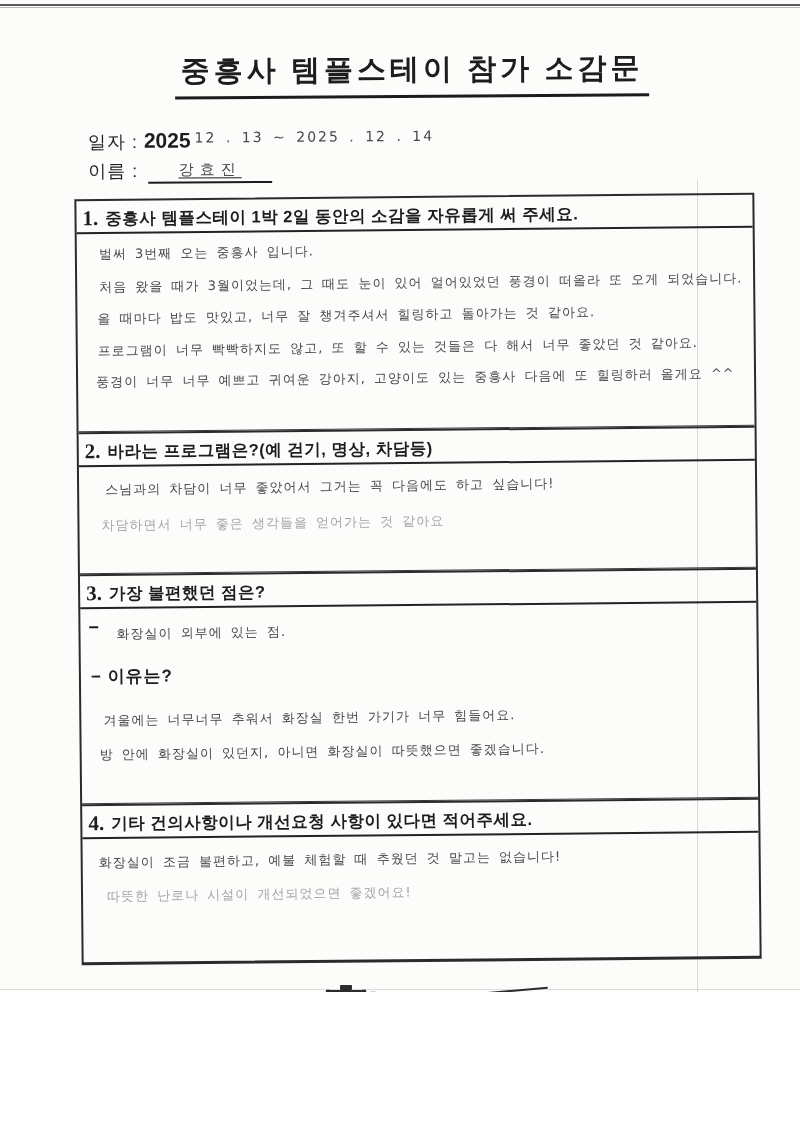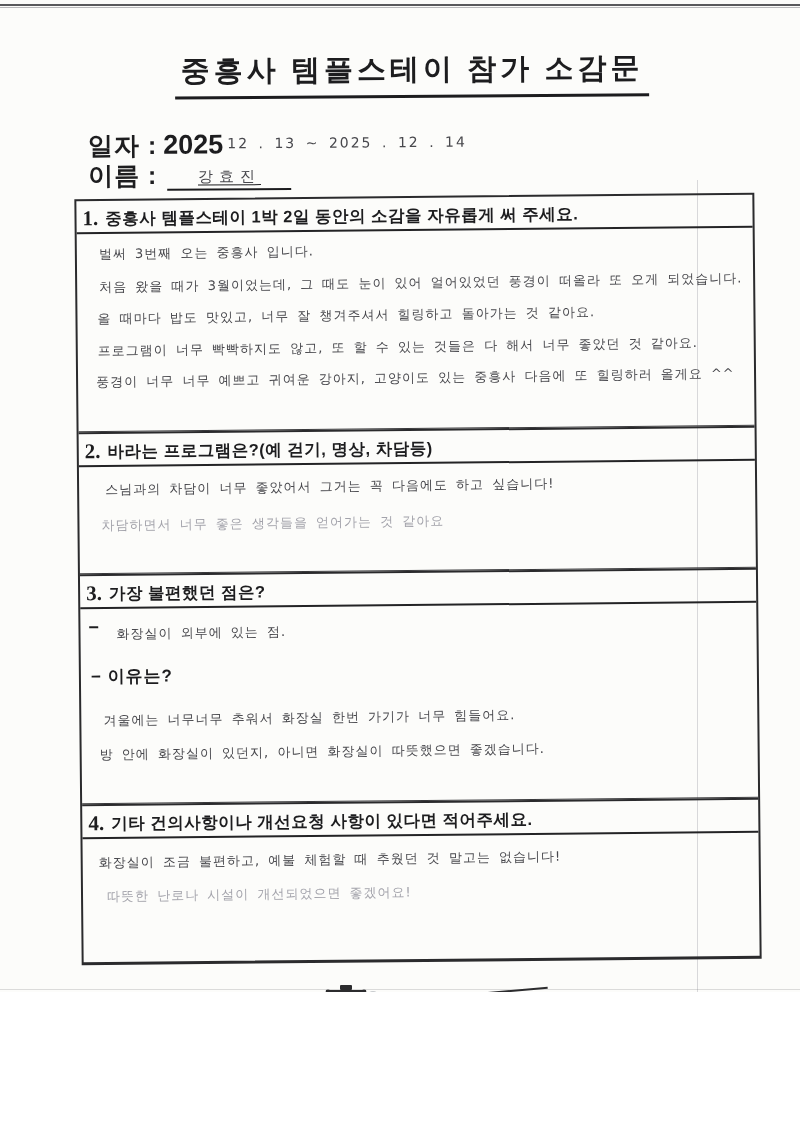--- a/index.html
+++ b/index.html
@@ -20,22 +20,22 @@
   .doc-title span{
     display:inline-block;
     font-family:"Liberation Serif","DejaVu Serif",serif;
     font-size:29px;font-weight:800;letter-spacing:4px;
     border-bottom:3px solid #1c1c1e;padding:0 6px 5px 6px;
     margin-left:24px;
   }
 
   .meta{position:absolute;left:88px;top:128px;transform:rotate(-0.4deg);}
   .meta-row{height:30px;white-space:nowrap;}
-  .meta-label{font-size:25px;font-weight:700;letter-spacing:1px;}
-  .printed-year{font-size:27px;font-weight:800;margin-left:6px;}
+  .meta-label{font-size:18px;font-weight:400;letter-spacing:1px;}
+  .printed-year{font-size:21px;font-weight:800;margin-left:6px;}
   .hand{
     font-family:"DejaVu Sans",sans-serif;
     color:#48484d;font-size:13px;letter-spacing:1px;word-spacing:3px;
     white-space:nowrap;
   }
   .hand-light{color:#a3a3ab;}
   .date-hand{font-size:14px;position:relative;top:-5px;margin-left:4px;letter-spacing:2px;}
   .name-underline{
     display:inline-block;width:124px;margin-left:10px;
     border-bottom:2.5px solid #1c1c1e;text-align:center;text-decoration:underline;

